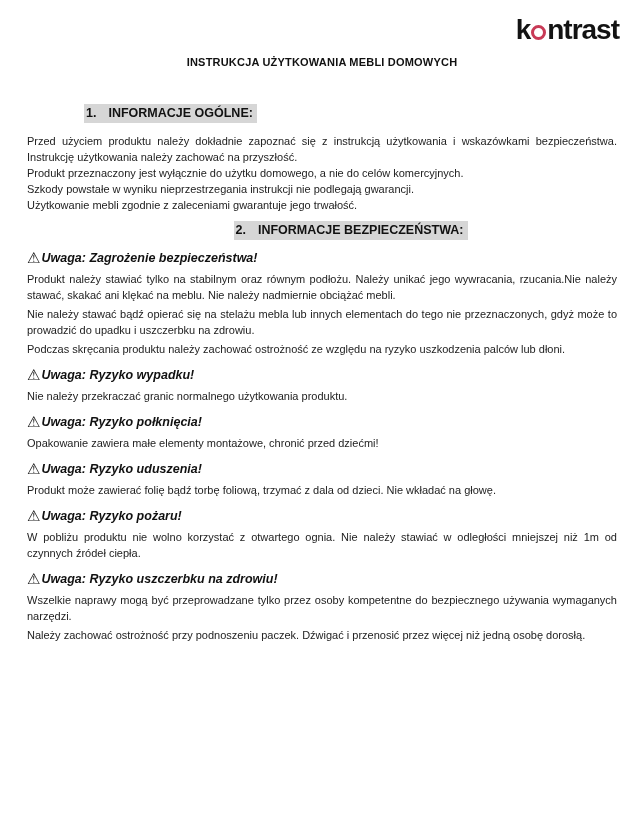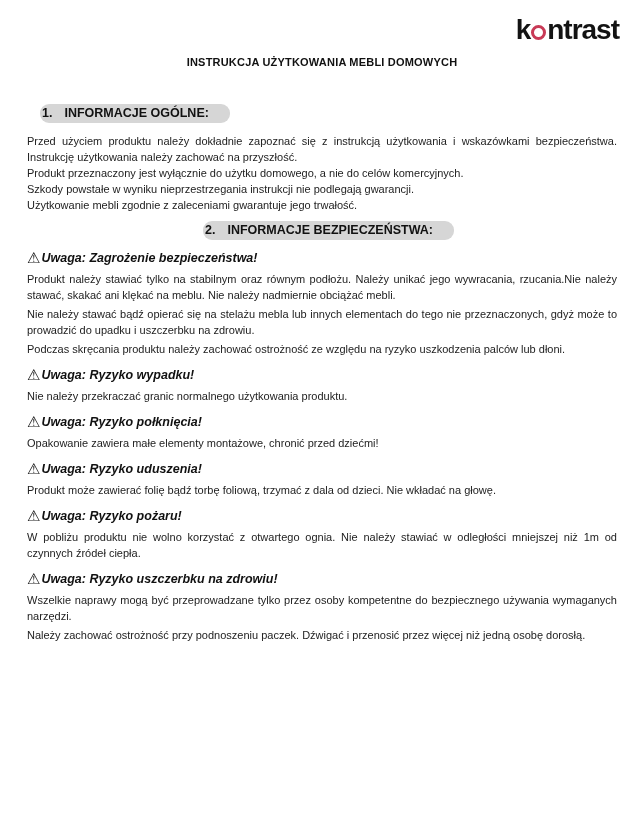--- a/index.html
+++ b/index.html
@@ -1,20 +1,20 @@
 <!DOCTYPE html>
 <html lang="pl" style="--accent: #c83a56; --highlight: #d6d6d6; --text: #222222;"><head>
 <meta charset="utf-8">
 <style>
   :root{
     --accent:#c83a56;
     --highlight:#d6d6d6;
     --text:#222222;
   }
-  *{box-sizing:border-box;border-radius:9px;}
+  *{box-sizing:border-box;}
   html,body{margin:0;padding:0;background:#ffffff;}
   .page{
     position:relative;
     width:641px;height:839px;
     margin:0 auto;
     background:#ffffff;
     color:var(--text);
     font-family:"Liberation Sans","DejaVu Sans",sans-serif;
     padding:0 24px 0 27px;
     overflow:hidden;
@@ -37,22 +37,23 @@
     margin:0;padding-top:56px;
     text-align:center;
     font-size:11px;font-weight:bold;color:#111;
     letter-spacing:.2px;
   }
   
   .section-heading{margin:36px 0 0 13px;font-size:12.5px;font-weight:bold;color:#111;}
   .section-heading.second{margin-top:8px;text-align:center;}
   .section-heading .hl{
     background:var(--highlight);
-    padding:2px 21px 3px 2px;
+    padding:2px 4px 3px 2px;
     display:inline-block;
+    margin-left:44px;
   }
   .section-heading .num{margin-right:12px;}
   
   p.body{
     margin:0;font-size:11px;line-height:16px;color:var(--text);
     text-align:justify;
   }
   p.body.first{margin-top:10px;}
   
   .warn-heading{

